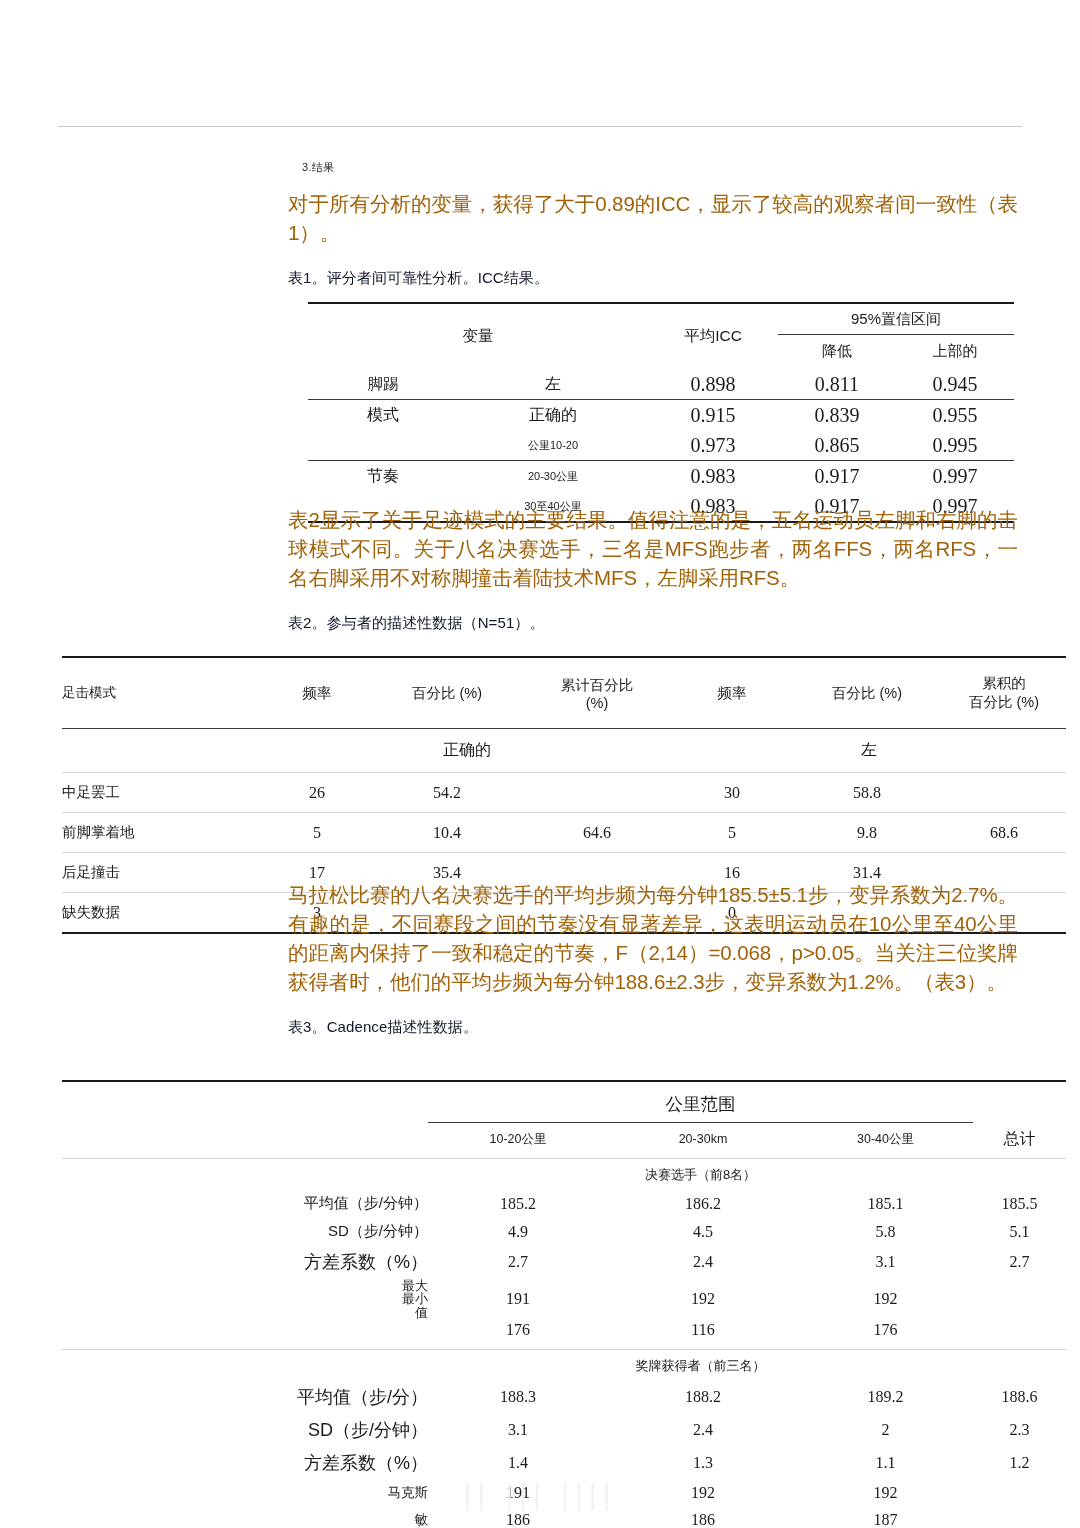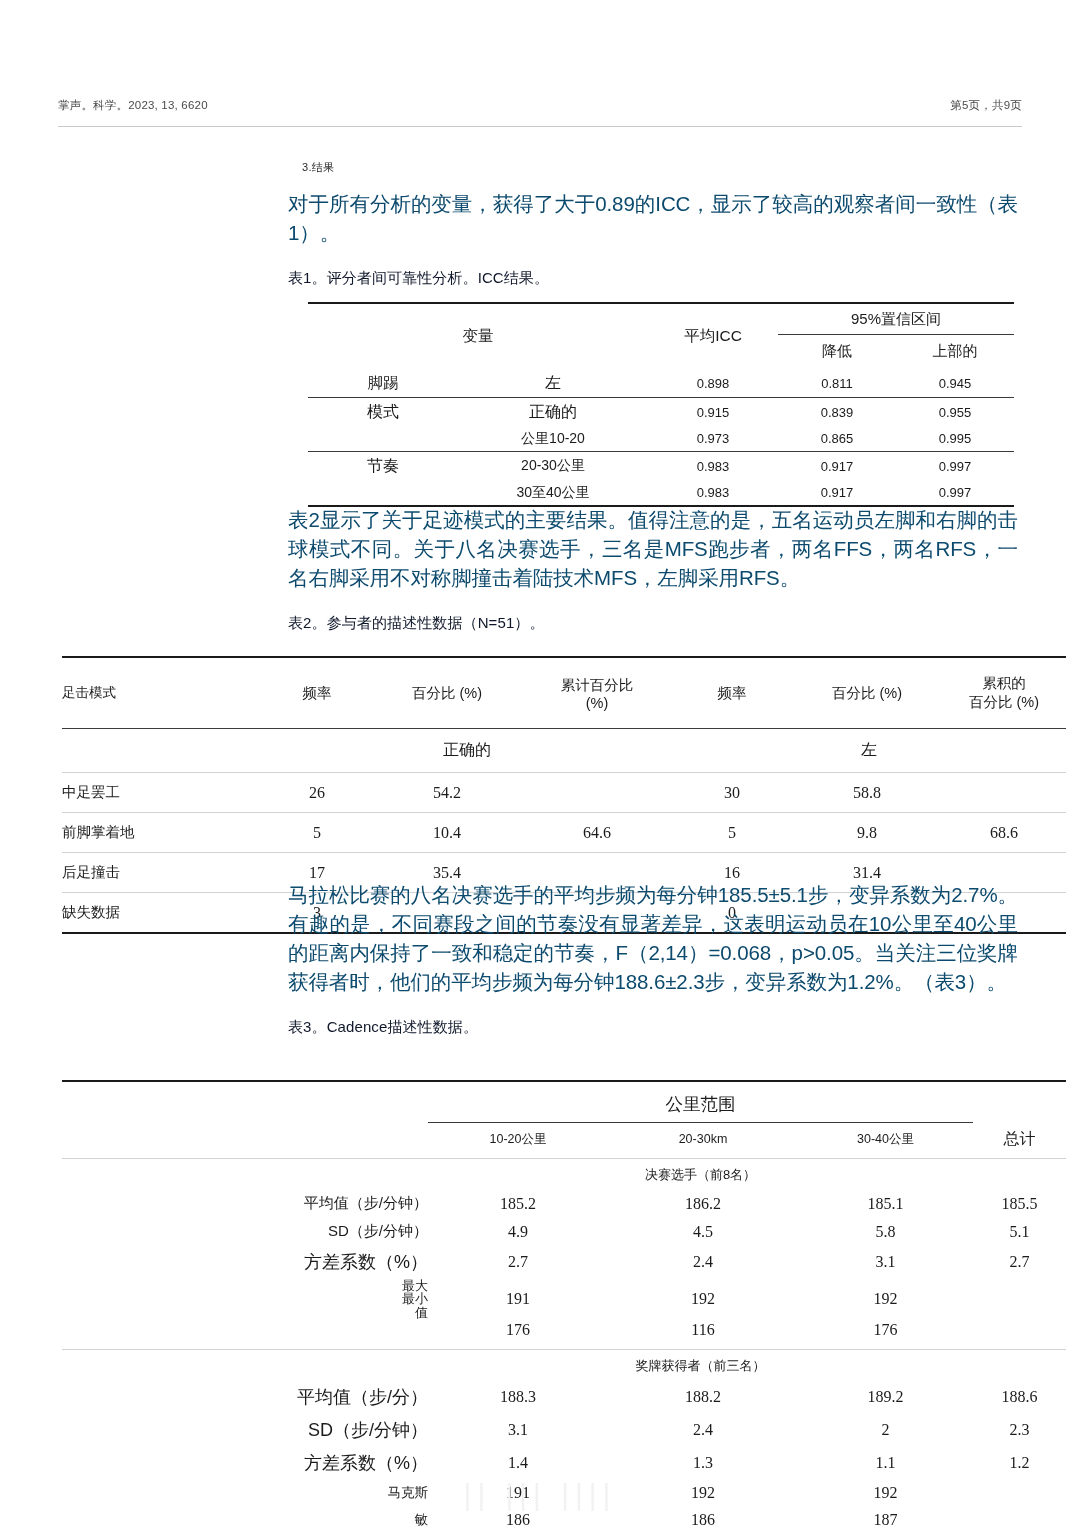--- a/index.html
+++ b/index.html
@@ -56,21 +56,21 @@
   .sec-head {
     font-size: 11px;
     color: #2b2b2b;
     margin: 0 0 14px 14px;
     letter-spacing: 0.3px;
   }
   p.para {
     font-size: 20.5px;
     line-height: 1.42;
     margin: 0 0 22px 0;
-    color: #0c4a6e;
+    color: #a16207;
     text-align: justify;
     letter-spacing: -0.1px;
   }
   .caption {
     font-size: 15px;
     color: #0f172a;
     margin: 0 0 16px 0;
     letter-spacing: 0.1px;
   }
 
@@ -98,22 +98,22 @@
     width: 706px;
   }
   .t1 td { text-align: center; }
   .t1 .hdr-var   { font-size: 15.5px; padding: 14px 0 14px 0; }
   .t1 .hdr-icc   { font-size: 15.5px; }
   .t1 .hdr-ci    { font-size: 15px; padding: 6px 0 5px 0; }
   .t1 .hdr-sub   { font-size: 15px; padding: 7px 0 8px 0; }
   .t1 .grp       { font-size: 16px; }
   .t1 .grp-sm    { font-size: 15.5px; }
   .t1 .lvl       { font-size: 16px; }
-  .t1 .lvl-sm    { font-size: 14px; text-align: center; }
-  .t1 .num       { font-size: 13px; font-family: Liberation Sans, sans-serif; }
+  .t1 .lvl-sm    { font-size: 11px; text-align: center; }
+  .t1 .num       { font-size: 20px; font-family: Liberation Serif, serif; }
   .t1 .cellpad   { padding: 3.5px 0; }
   .ci-underline  { border-bottom: 1.1px solid #3a3a3a; }
 
   
   .t2-wrap {
     position: absolute;
     left: 62px;
     top: 656px;
     width: 1004px;
   }
@@ -169,24 +169,20 @@
     color: #f2f2f2;
     letter-spacing: 6px;
     user-select: none;
   }
 </style>
 </head>
 <body>
 
 <div class="page">
 
-  <div class="runhead">
-    <span>掌声。科学。2023, 13, 6620</span>
-    <span>第5页，共9页</span>
-  </div>
   <div class="runhead-rule"></div>
 
   <div class="content">
     <div class="sec-head">3.结果</div>
     <p class="para">对于所有分析的变量，获得了大于0.89的ICC，显示了较高的观察者间一致性（表1）。</p>
     <div class="caption">表1。评分者间可靠性分析。ICC结果。</div>
   </div>
 
   <div class="t1-wrap">
     <table class="t1">

